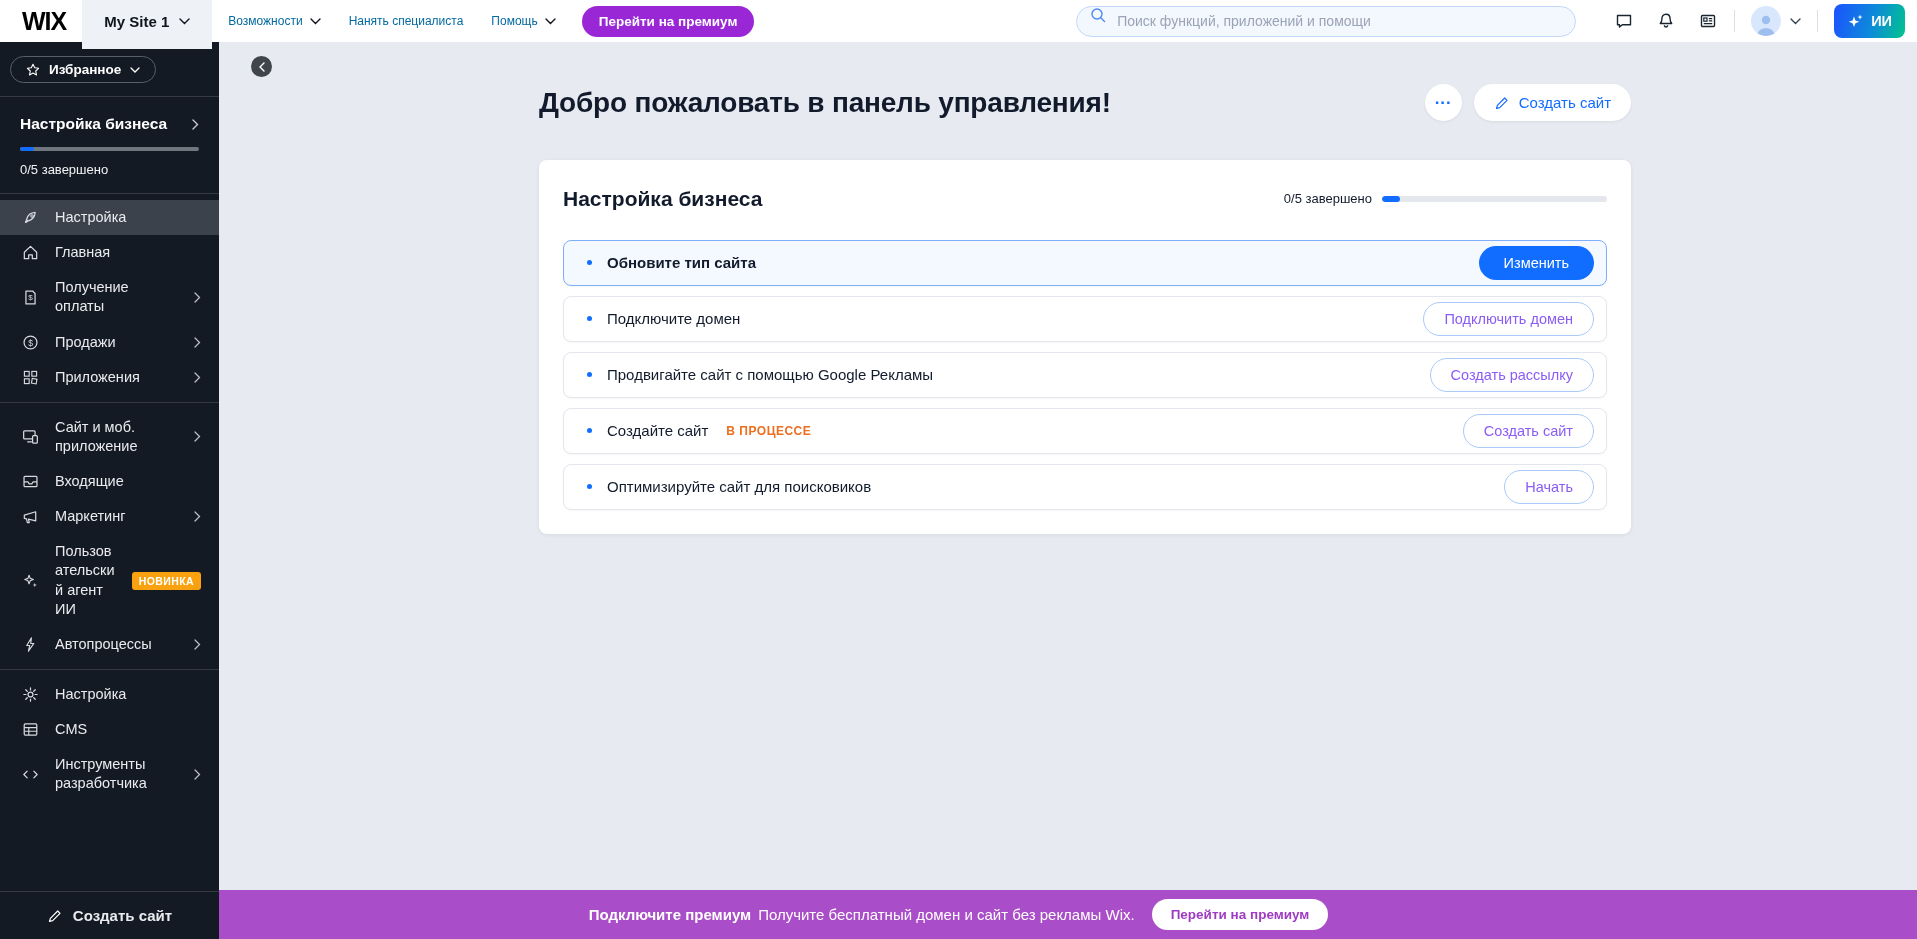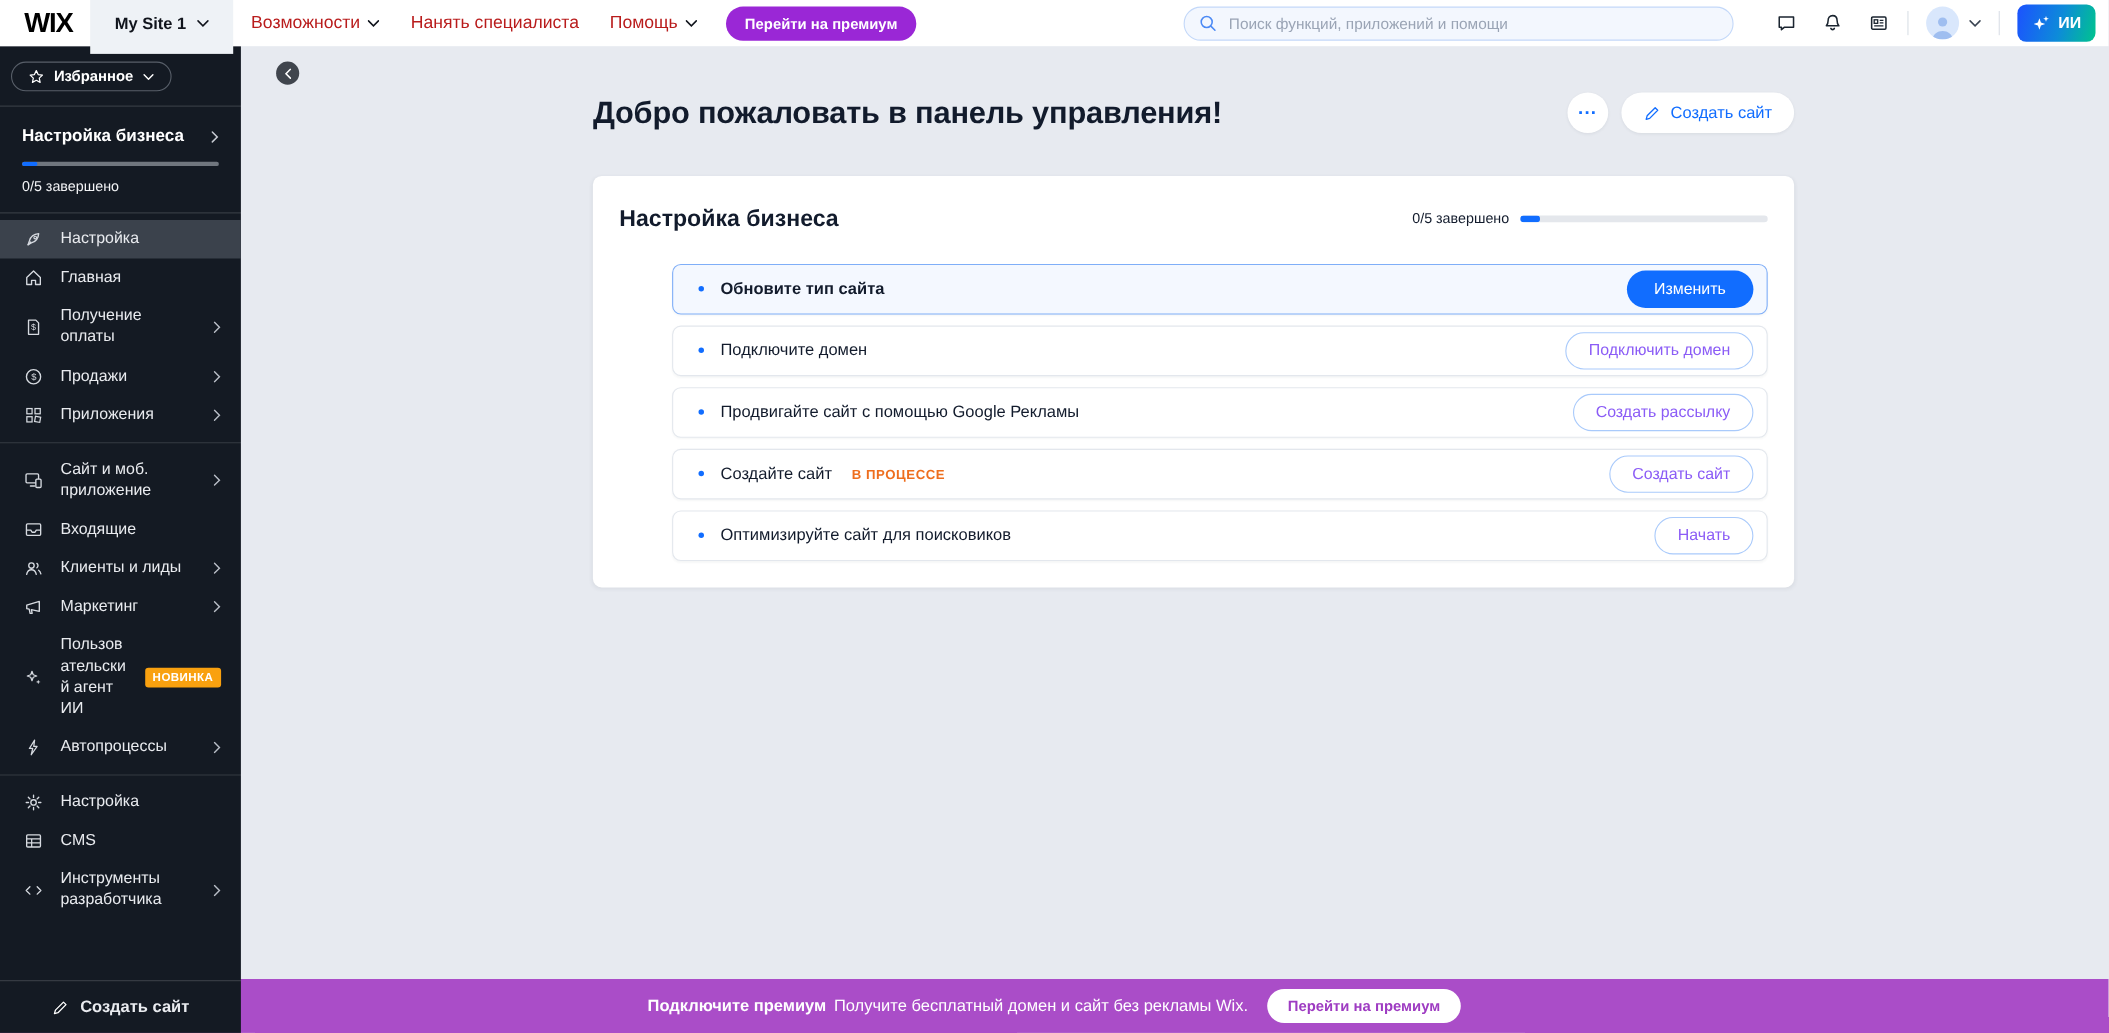--- a/index.html
+++ b/index.html
@@ -7,24 +7,24 @@
   body {
     width:1917px; height:939px; overflow:hidden; position:relative;
     font-family:"Liberation Sans", sans-serif; background:#E7EAF0; color:#121B2C;
   }
   svg { display:block; }
 
   
   .topbar { position:absolute; top:0; left:0; right:0; height:42px; background:#fff; display:flex; align-items:center; z-index:40; }
   .logo { font-size:25px; font-weight:800; letter-spacing:-1px; color:#000000; margin:0 16px 0 22px; cursor:pointer; }
   .site-tab { height:56px; display:flex; align-items:center; gap:10px; padding:0 22px; background:#EEF2F6; font-size:15px; font-weight:bold; color:#10141C; cursor:pointer; }
-  .top-nav { display:flex; align-items:flex-start; gap:28px; margin-left:16px; font-size:16px; color:#b91c1c; }
+  .top-nav { display:flex; align-items:flex-start; gap:28px; margin-left:16px; font-size:12px; color:#0369a1; }
   .top-nav .nav-it { display:flex; align-items:center; gap:7px; cursor:pointer; white-space:nowrap; }
   .premium-btn { margin-left:26px; background:#9A27D6; color:#fff; font-weight:bold; font-size:13.5px; padding:8px 17px; border-radius:17px; border:none; cursor:pointer; font-family:inherit; white-space:nowrap; }
-  .search { margin-left:auto; width:500px; height:31px; border-radius:16px; background:#F3F7FE; border:1px solid #C3D8F9; display:flex; align-items:center; gap:9px; padding:0 13px; }
+  .search { margin-left:auto; width:500px; height:31px; border-radius:16px; background:#F3F7FE; border:1px solid #C3D8F9; display:flex; gap:9px; padding:0 13px; }
   .search input { flex:1; border:none; background:transparent; outline:none; font-size:14px; font-family:inherit; color:#333; }
   .search input::placeholder { color:#9AA4B5; }
   .top-icons { display:flex; align-items:center; gap:22px; margin-left:38px; color:#1B2530; }
   .top-icons .tico { cursor:pointer; }
   .vdiv { width:1px; height:22px; background:#DADFE6; margin:0 16px; }
   .avatar-wrap { display:flex; align-items:center; gap:9px; cursor:pointer; }
   .avatar { width:30px; height:30px; border-radius:50%; background:#D9E7FC; overflow:hidden; display:flex; align-items:flex-end; justify-content:center; }
   .ai-btn { height:34px; padding:0 13px; margin-right:12px; border:none; border-radius:8px; background:linear-gradient(105deg,#1C52FF 0%,#0D8BD9 55%,#00C48D 100%); color:#fff; font-weight:bold; font-size:14.5px; display:flex; align-items:center; gap:7px; cursor:pointer; font-family:inherit; }
 
   
@@ -58,21 +58,21 @@
   .more-btn { width:37px; height:37px; border-radius:50%; border:none; background:#fff; color:#116DFF; font-size:17px; font-weight:bold; letter-spacing:1px; display:flex; align-items:center; justify-content:center; padding-bottom:8px; cursor:pointer; box-shadow:0 1px 3px rgba(22,45,61,.07); font-family:inherit; }
   .create-pill { height:37px; padding:0 20px; background:#fff; border:none; border-radius:19px; color:#116DFF; font-size:15px; display:flex; align-items:center; gap:9px; cursor:pointer; box-shadow:0 1px 3px rgba(22,45,61,.07); font-family:inherit; }
   .card { margin-top:22px; background:#fff; border-radius:8px; padding:27px 24px 14px; box-shadow:0 1px 4px rgba(22,45,61,.07); }
   .card-head { display:flex; justify-content:space-between; align-items:center; }
   .card-title { font-size:21px; font-weight:bold; color:#121B2C; }
   .cprog { display:flex; align-items:center; gap:10px; }
   .cprog-label { font-size:13px; color:#121B2C; }
   .cprog-track { width:225px; height:6px; border-radius:3px; background:#E4E7EC; overflow:hidden; }
   .cprog-fill { height:100%; width:8%; background:#116DFF; border-radius:3px; }
   .tasks { margin-top:29px; }
-  .task { height:46px; border:1px solid #E3E7ED; border-radius:8px; background:#fff; display:flex; align-items:center; margin-bottom:10px; box-shadow:0 1px 2px rgba(22,45,61,.04); cursor:pointer;margin-left:48px; }
+  .task { height:46px; border:1px solid #E3E7ED; border-radius:8px; background:#fff; display:flex; align-items:center; margin-bottom:10px; box-shadow:0 1px 2px rgba(22,45,61,.04); cursor:pointer; }
   .task.active { background:#F4F8FF; border-color:#7FAEF8; }
   .dot { flex:none; width:5px; height:5px; border-radius:50%; background:#116DFF; margin:0 15px 0 23px; }
   .t-lb { font-size:15px; color:#121B2C; }
   .task.active .t-lb { font-weight:bold; }
   .t-status { margin-left:18px; font-size:12px; font-weight:bold; color:#EE6E1E; letter-spacing:.5px; }
   .grow { flex:1; }
   .btn-primary { margin-right:12px; background:#116DFF; color:#fff; border:none; border-radius:17px; padding:9px 25px; font-size:14.5px; cursor:pointer; font-family:inherit; }
   .btn-sec { margin-right:12px; background:#fff; color:#8b5cf6; border:1px solid #A9CAFB; border-radius:17px; padding:8px 20px; font-size:14.5px; cursor:pointer; font-family:inherit; }
 
   
@@ -256,33 +256,20 @@
         </svg>
     </div>
     <div class="si">
       <span class="si-ic">
           <svg width="19" height="19" viewBox="0 0 20 20">
             <rect x="3.2" y="4.5" width="13.6" height="11" rx="1" stroke="currentColor" stroke-width="1.3" fill="none"></rect>
             <path d="M3.2 10.5h4.2l1.2 2h2.8l1.2-2h4.2" stroke="currentColor" stroke-width="1.3" fill="none" stroke-linejoin="round"></path>
           </svg>
         </span>
       <span class="si-lb">Входящие</span>
-    </div>
-    <div class="si">
-      <span class="si-ic">
-          <svg width="19" height="19" viewBox="0 0 20 20">
-            <circle cx="8" cy="7.5" r="2.6" stroke="currentColor" stroke-width="1.3" fill="none"></circle>
-            <path d="M3.4 16c.6-3 2.3-4.5 4.6-4.5s4 1.5 4.6 4.5" stroke="currentColor" stroke-width="1.3" fill="none" stroke-linecap="round"></path>
-            <path d="M13.2 5.4a2.6 2.6 0 010 4.2M14.8 12c1.1.7 1.8 1.9 2.2 3.5" stroke="currentColor" stroke-width="1.3" fill="none" stroke-linecap="round"></path>
-          </svg>
-        </span>
-      <span class="si-lb">Клиенты и лиды</span>
-      <svg class="si-ch" width="7" height="11" viewBox="0 0 7 11">
-          <path d="M1 1l4.5 4.5L1 10" stroke="#B8BDC6" stroke-width="1.3" fill="none" stroke-linecap="round"></path>
-        </svg>
     </div>
     <div class="si">
       <span class="si-ic">
           <svg width="19" height="19" viewBox="0 0 20 20">
             <path d="M3.5 8.5v3.4l2.3.5.9 4h2l-.8-3.6 7.6 1.7V5z" stroke="currentColor" stroke-width="1.3" fill="none" stroke-linejoin="round"></path>
           </svg>
         </span>
       <span class="si-lb">Маркетинг</span>
       <svg class="si-ch" width="7" height="11" viewBox="0 0 7 11">
           <path d="M1 1l4.5 4.5L1 10" stroke="#B8BDC6" stroke-width="1.3" fill="none" stroke-linecap="round"></path>

